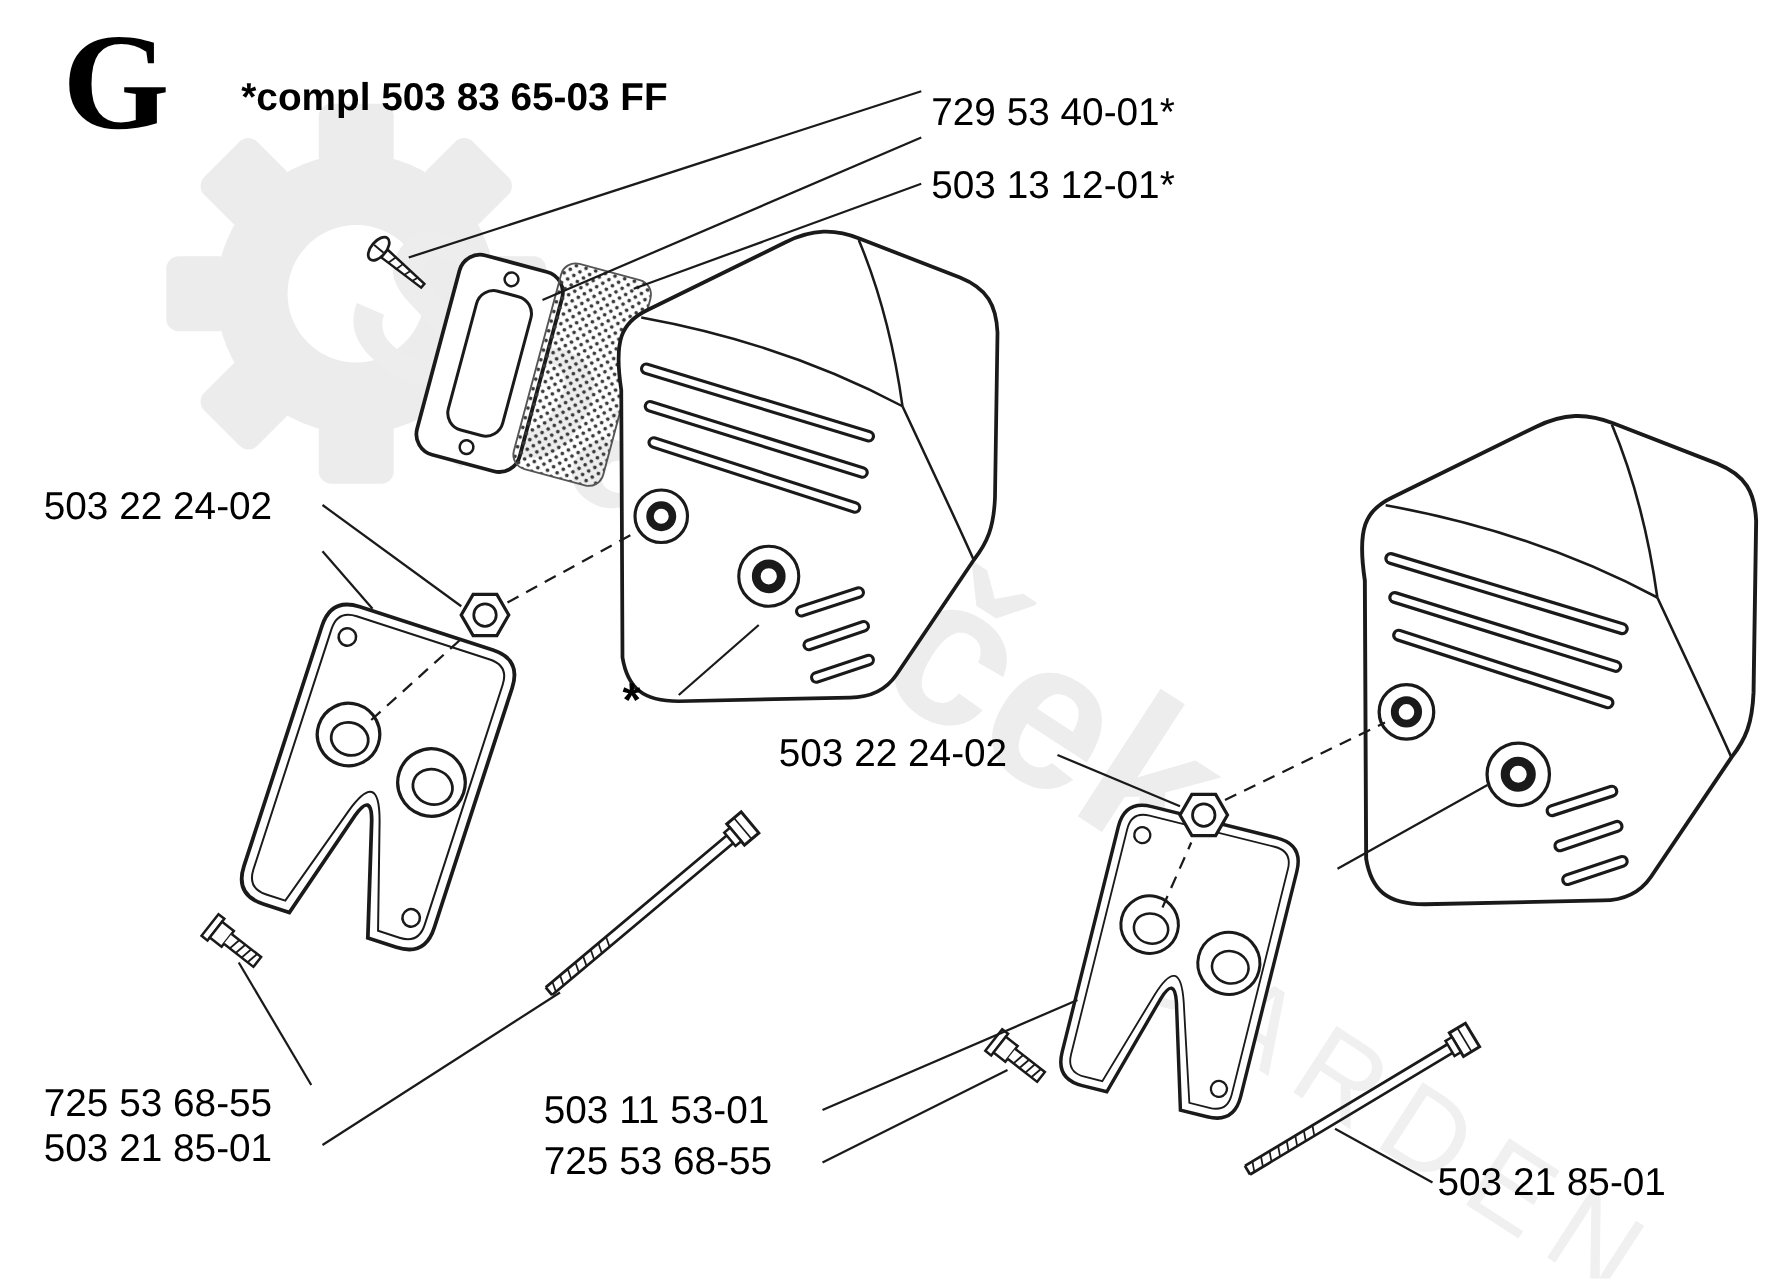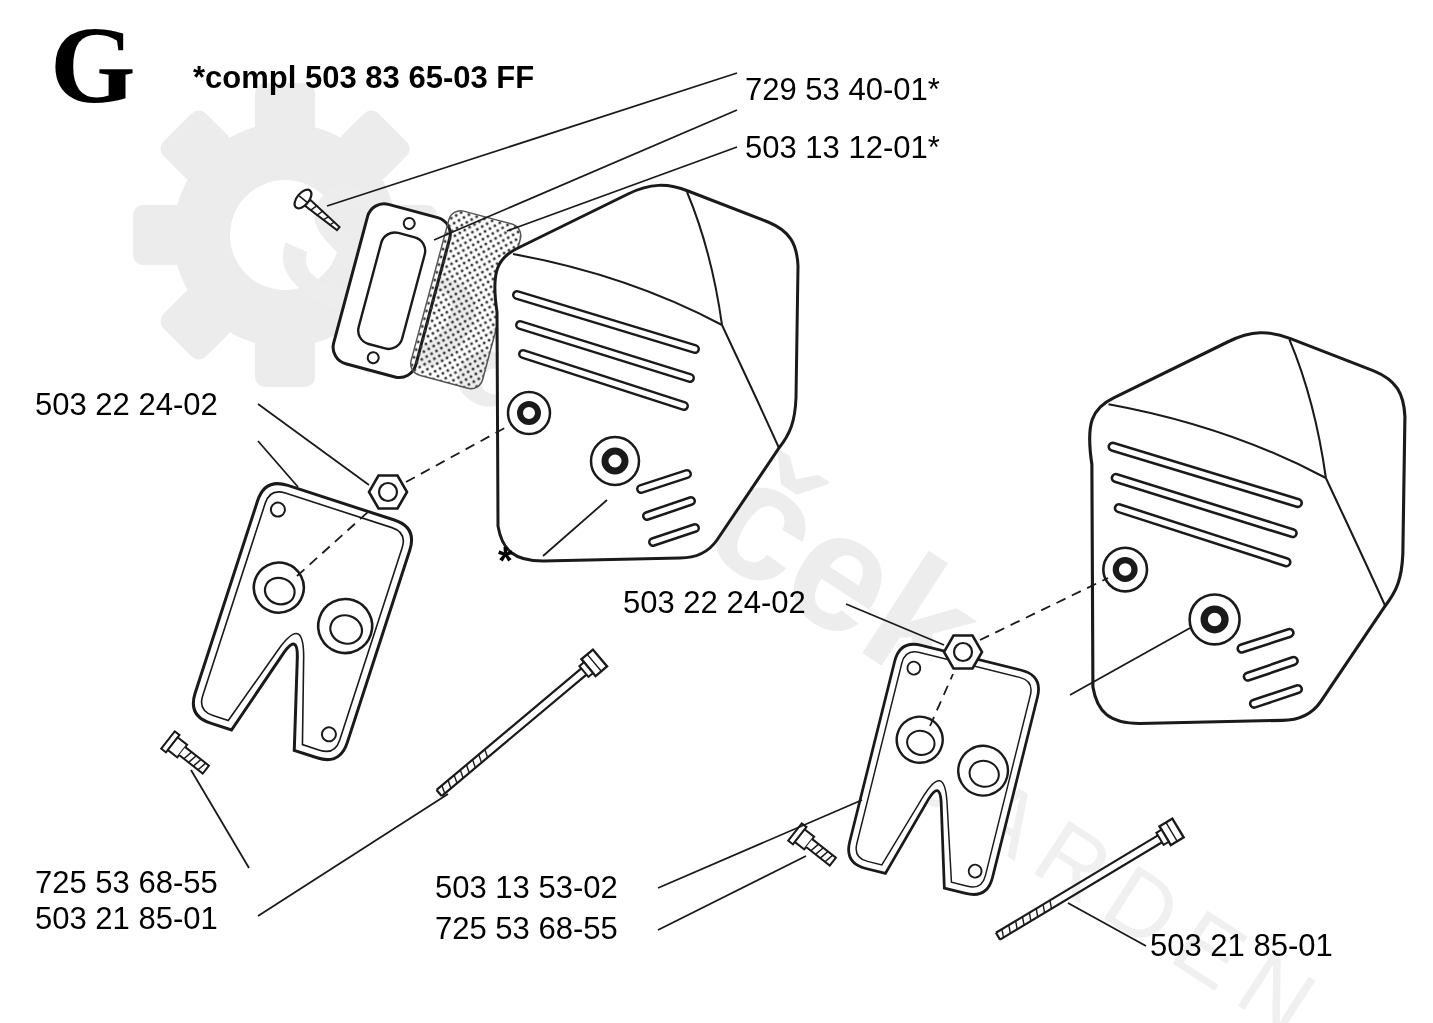--- a/index.html
+++ b/index.html
@@ -195,20 +195,20 @@
   <div class="lbl" style="left:745px; top:73px;">729 53 40-01*</div>
   <div class="lbl" style="left:745px; top:131px;text-align:center;">503 13 12-01*</div>
 
   <div class="lbl" style="left:35px; top:388px;">503 22 24-02</div>
 
   <div class="lbl" style="left:623px; top:586px;">503 22 24-02</div>
 
   <div class="lbl" style="left:35px; top:866px;">725 53 68-55</div>
   <div class="lbl" style="left:35px; top:902px;">503 21 85-01</div>
 
-  <div class="lbl" style="left:435px; top:871px;">503 13 53-02</div>
+  <div class="lbl" style="left:435px; top:871px;">503 11 53-01</div>
   <div class="lbl" style="left:435px; top:912px;">725 53 68-55</div>
 
   <div class="lbl" style="left:1150px; top:929px;">503 21 85-01</div>
 
   <div class="asterisk-mark">*</div>
 
 </div>
 
 </body></html>

